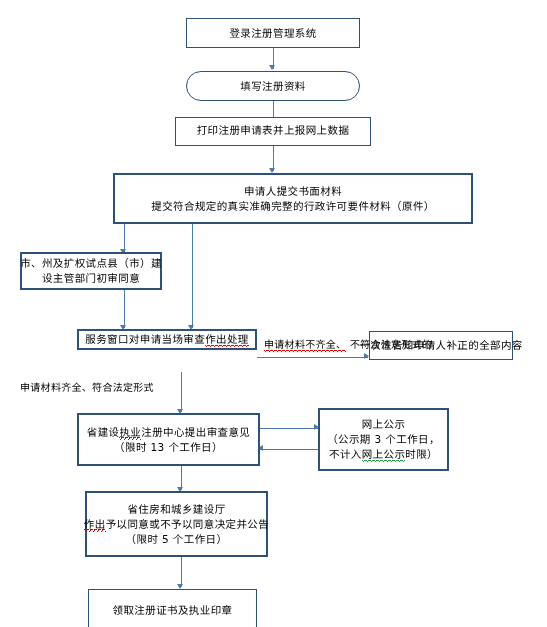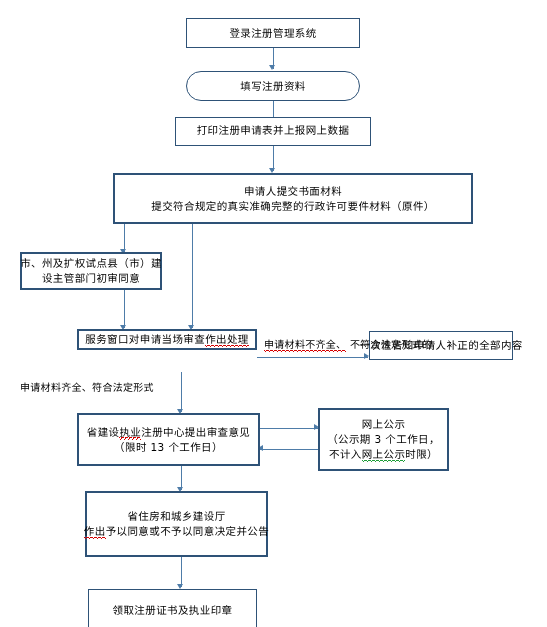--- a/index.html
+++ b/index.html
@@ -186,20 +186,21 @@
 
   <div class="box thick" style="left:318px; top:408px; width:131px; height:63px;">
     <span class="ln">网上公示</span>
     <span class="ln">（公示期 3 个工作日，</span>
     <span class="ln"><span>不计入</span><span class="sq-green">网上公示</span><span>时限）</span></span>
   </div>
 
   <div class="box thick" style="left:77px; top:491px; width:183px; height:66px;margin-left:8px;">
     <span class="ln">省住房和城乡建设厅</span>
     <span class="ln"><span class="sq-red">作出</span><span>予以同意或不予以同意决定并公告</span></span>
+    <span class="ln">（限时 5 个工作日）</span>
   </div>
 
   <div class="box" style="left:88px; top:589px; width:169px; height:43px;">
     <span class="ln">领取注册证书及执业印章</span>
   </div>
 
   <div class="label" style="left:264px; top:337px;">
     <span class="ln sq-red">申请材料不齐全、</span>
     <span class="ln">不符合法定形式的</span>
   </div>

